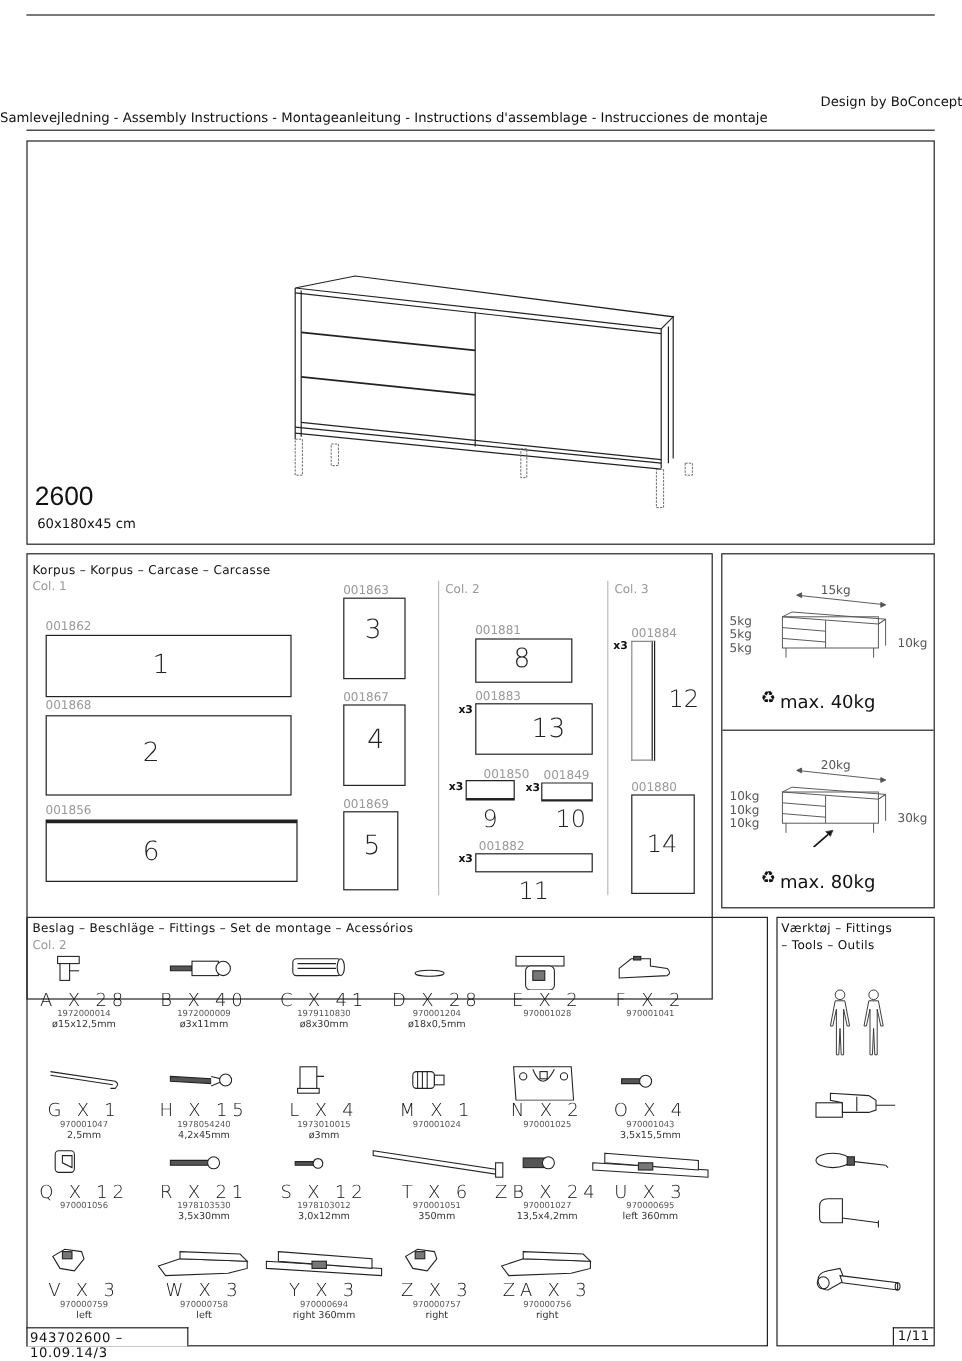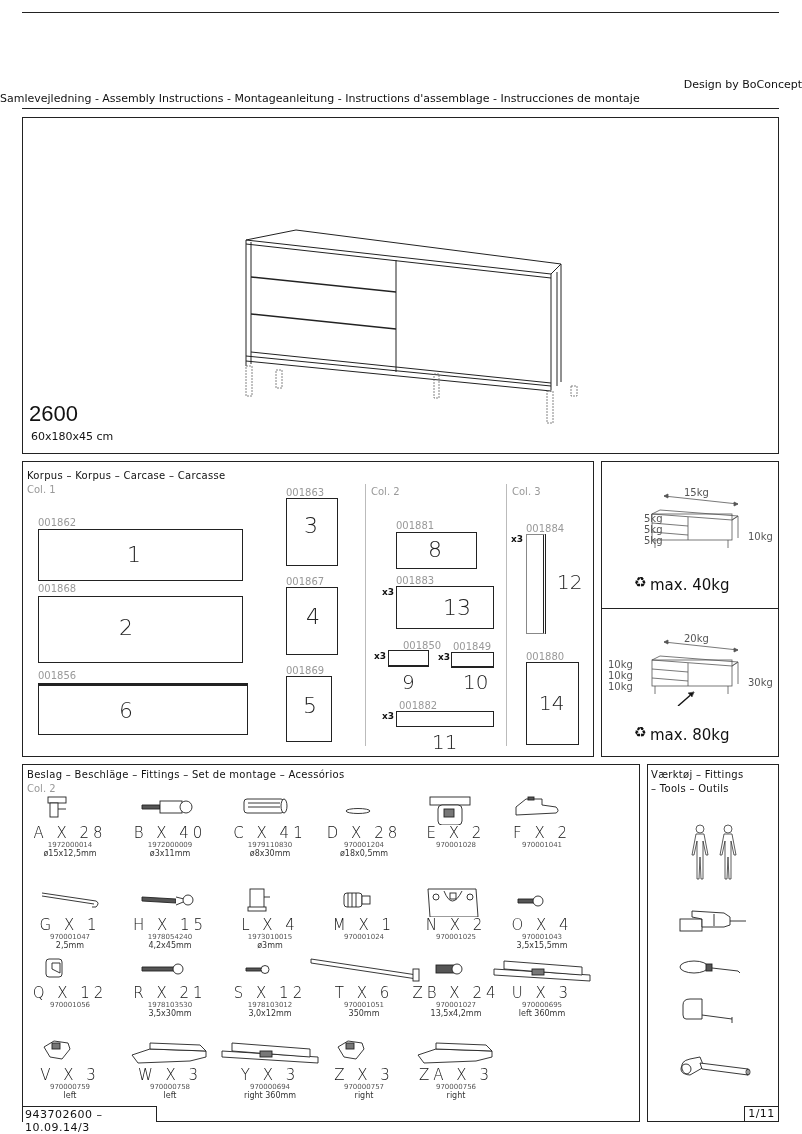--- a/index.html
+++ b/index.html
@@ -59,21 +59,21 @@
       <rect x="35" y="144" width="6" height="18"></rect>
       <rect x="193" y="148" width="5" height="24"></rect>
       <rect x="306" y="165" width="6" height="32"></rect>
       <rect x="330" y="160" width="6" height="10"></rect>
     </g>
   </svg>
   <div class="abs model" style="left:6px;top:283px;">2600</div>
   <div class="abs dims" style="left:8px;top:312px;">60x180x45 cm</div>
 </div>
 
-<div class="abs box" style="left:22px;top:461px;width:572px;height:296px;">
+<div class="abs box" style="left:22px;top:461px;width:572px;height:372px;">
   <div class="abs sect-title" style="left:4px;top:8px;">Korpus  –  Korpus  –  Carcase – Carcasse</div>
   <div class="abs col-label" style="left:4px;top:22px;">Col. 1</div>
   <div class="abs vsep" style="left:342px;top:22px;height:262px;"></div>
   <div class="abs vsep" style="left:483px;top:22px;height:262px;"></div>
   <div class="abs col-label" style="left:348px;top:24px;">Col. 2</div>
   <div class="abs col-label" style="left:489px;top:24px;">Col. 3</div>
 
   <div class="abs partcode" style="left:15px;top:55px;">001862</div>
   <div class="abs panel" style="left:15px;top:67px;width:205px;height:52px;">
     <div class="abs pnum" style="left:88px;top:12px;font-size:22px;">1</div>
@@ -154,21 +154,21 @@
       <line x1="2" y1="33" x2="38" y2="36"></line>
       <line x1="2" y1="42" x2="38" y2="45"></line>
       <line x1="38" y1="27" x2="38" y2="50"></line>
       <line x1="82" y1="30" x2="88" y2="26"></line>
       <line x1="88" y1="26" x2="88" y2="48"></line>
       <line x1="5" y1="50" x2="5" y2="58"></line>
       <line x1="78" y1="50" x2="78" y2="58"></line>
     </g>
   </svg>
   <div class="abs kg" style="left:82px;top:25px;">15kg</div>
-  <div class="abs kg" style="left:6px;top:51px;line-height:11px;margin-left:36px;">
+  <div class="abs kg" style="left:6px;top:51px;line-height:11px;">
     <div>5kg</div>
     <div>5kg</div>
     <div>5kg</div>
   </div>
   <div class="abs kg" style="left:146px;top:69px;">10kg</div>
   <div class="abs" style="left:32px;top:112px;font-size:14px;">♻</div>
   <div class="abs maxw" style="left:48px;top:114px;">max. 40kg</div>
 
   <svg class="abs" style="left:48px;top:174px;" width="100" height="70" viewBox="0 0 100 70">
     <g fill="none" stroke="#555" stroke-width="0.8">

